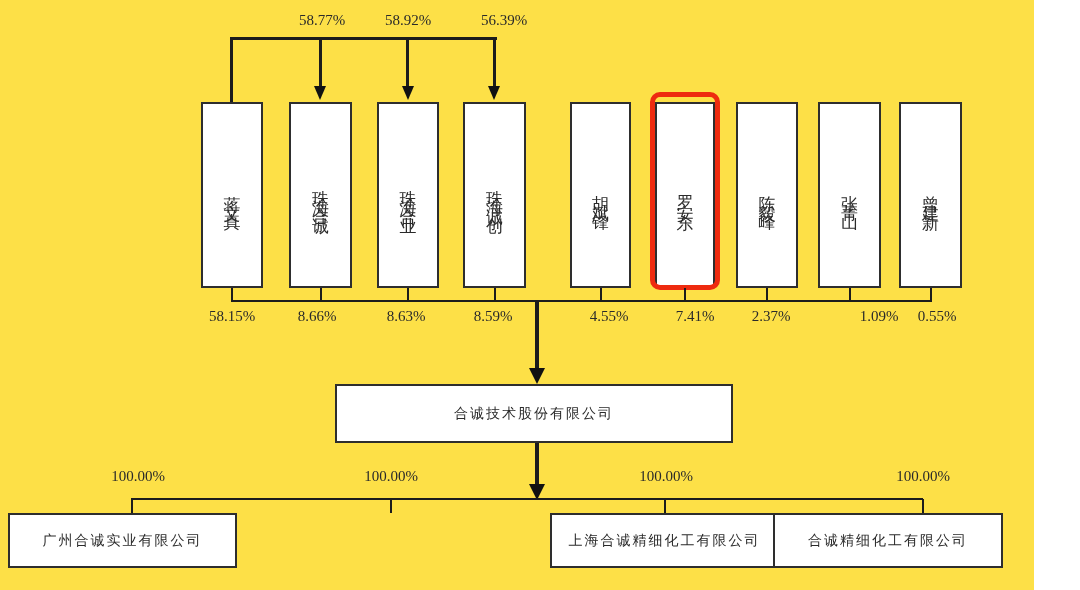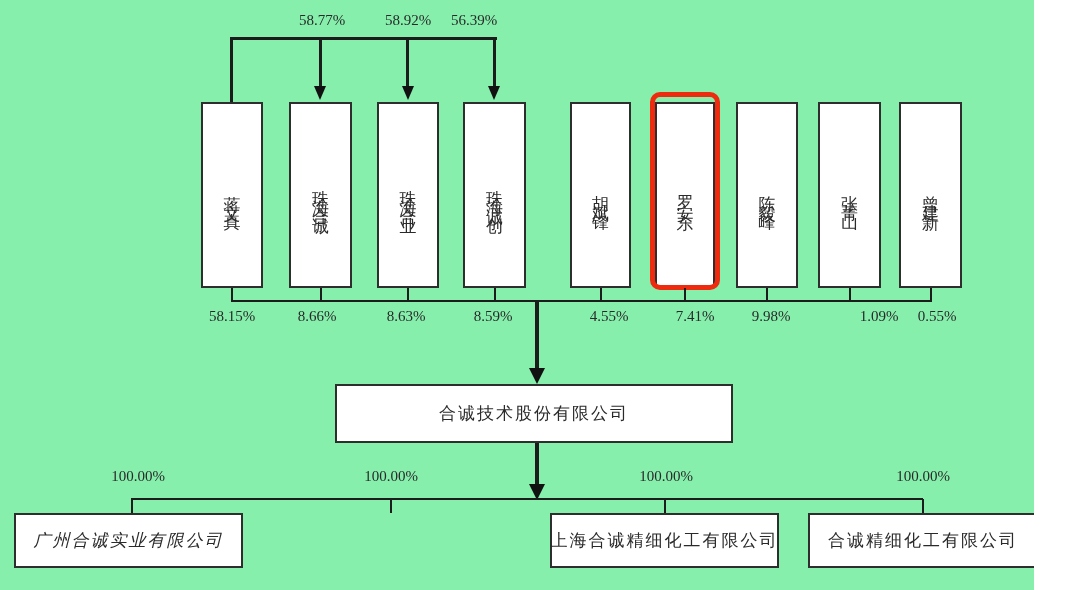--- a/index.html
+++ b/index.html
@@ -5,21 +5,21 @@
   html, body {
     margin: 0;
     padding: 0;
     background: #ffffff;
     font-family: "Liberation Serif", "DejaVu Serif", serif;
   }
   #canvas {
     position: relative;
     width: 1034px;
     height: 590px;
-    background: #86efac;
+    background: #fde047;
     overflow: hidden;
     color: #1f1f1f;
   }
   .box {
     position: absolute;
     box-sizing: border-box;
     border: 2px solid #2e2e2e;
     background: #ffffff;
     display: flex;
     align-items: center;
@@ -31,21 +31,21 @@
   }
   .vtext {
     writing-mode: vertical-rl;
     text-orientation: upright;
     font-size: 17px;
     letter-spacing: 9px;
     color: #2a2a2a;
     white-space: nowrap;
   }
   .htext {
-    font-size: 17px;
+    font-size: 14px;
     letter-spacing: 2px;
     color: #2a2a2a;
     white-space: nowrap;
   }
   .pct {
     position: absolute;
     transform: translateX(-50%);
     font-size: 15px;
     color: #2a2a2a;
     white-space: nowrap;
@@ -86,21 +86,21 @@
     height: 55px;
   }
 </style>
 </head>
 <body>
 
 <div id="canvas">
 
   <div class="pct" style="left:322px; top:12px;">58.77%</div>
   <div class="pct" style="left:408px; top:12px;">58.92%</div>
-  <div class="pct" style="left:474px; top:12px;text-align:center;">56.39%</div>
+  <div class="pct" style="left:504px; top:12px;text-align:center;">56.39%</div>
 
   <div class="hline" style="left:231px; top:37px; width:266px; height:3px;"></div>
   <div class="vline" style="left:230px; top:37px; width:3px; height:65px;"></div>
 
   <div class="vline" style="left:319px; top:37px; width:3px; height:49px;"></div>
   <div class="arrowhead" style="left:314px; top:86px;"></div>
 
   <div class="vline" style="left:406px; top:37px; width:3px; height:49px;"></div>
   <div class="arrowhead" style="left:402px; top:86px;"></div>
 
@@ -148,21 +148,21 @@
   <div class="vline" style="left:930px; top:288px; width:2px; height:13px;"></div>
 
   <div class="hline" style="left:231px; top:300px; width:701px; height:2px;"></div>
 
   <div class="pct" style="left:232px; top:308px;">58.15%</div>
   <div class="pct" style="left:317px; top:308px;">8.66%</div>
   <div class="pct" style="left:406px; top:308px;">8.63%</div>
   <div class="pct" style="left:493px; top:308px;">8.59%</div>
   <div class="pct" style="left:609px; top:308px;">4.55%</div>
   <div class="pct" style="left:695px; top:308px;">7.41%</div>
-  <div class="pct" style="left:771px; top:308px;">9.98%</div>
+  <div class="pct" style="left:771px; top:308px;">2.37%</div>
   <div class="pct" style="left:879px; top:308px;">1.09%</div>
   <div class="pct" style="left:937px; top:308px;">0.55%</div>
 
   <div class="vline" style="left:535px; top:300px; width:4px; height:68px;"></div>
   <div class="arrowhead big" style="left:529px; top:368px;"></div>
 
   <div class="box company-box">
     <span class="htext">合诚技术股份有限公司</span>
   </div>
 
@@ -174,23 +174,23 @@
   <div class="pct" style="left:138px; top:468px;">100.00%</div>
   <div class="pct" style="left:391px; top:468px;">100.00%</div>
   <div class="pct" style="left:666px; top:468px;">100.00%</div>
   <div class="pct" style="left:923px; top:468px;">100.00%</div>
 
   <div class="vline" style="left:131px; top:499px; width:2px; height:14px;"></div>
   <div class="vline" style="left:390px; top:499px; width:2px; height:14px;"></div>
   <div class="vline" style="left:664px; top:499px; width:2px; height:14px;"></div>
   <div class="vline" style="left:922px; top:499px; width:2px; height:14px;"></div>
 
-  <div class="box sub-box" style="left:14px; width:229px;font-style:italic;">
+  <div class="box sub-box" style="left:8px; width:229px;">
     <span class="htext">广州合诚实业有限公司</span>
   </div>
   <div class="box sub-box" style="left:550px; width:229px;">
     <span class="htext">上海合诚精细化工有限公司</span>
   </div>
-  <div class="box sub-box" style="left:808px; width:230px;align-items:center;">
+  <div class="box sub-box" style="left:773px; width:230px;align-items:center;">
     <span class="htext">合诚精细化工有限公司</span>
   </div>
 
 </div>
 
 </body></html>

